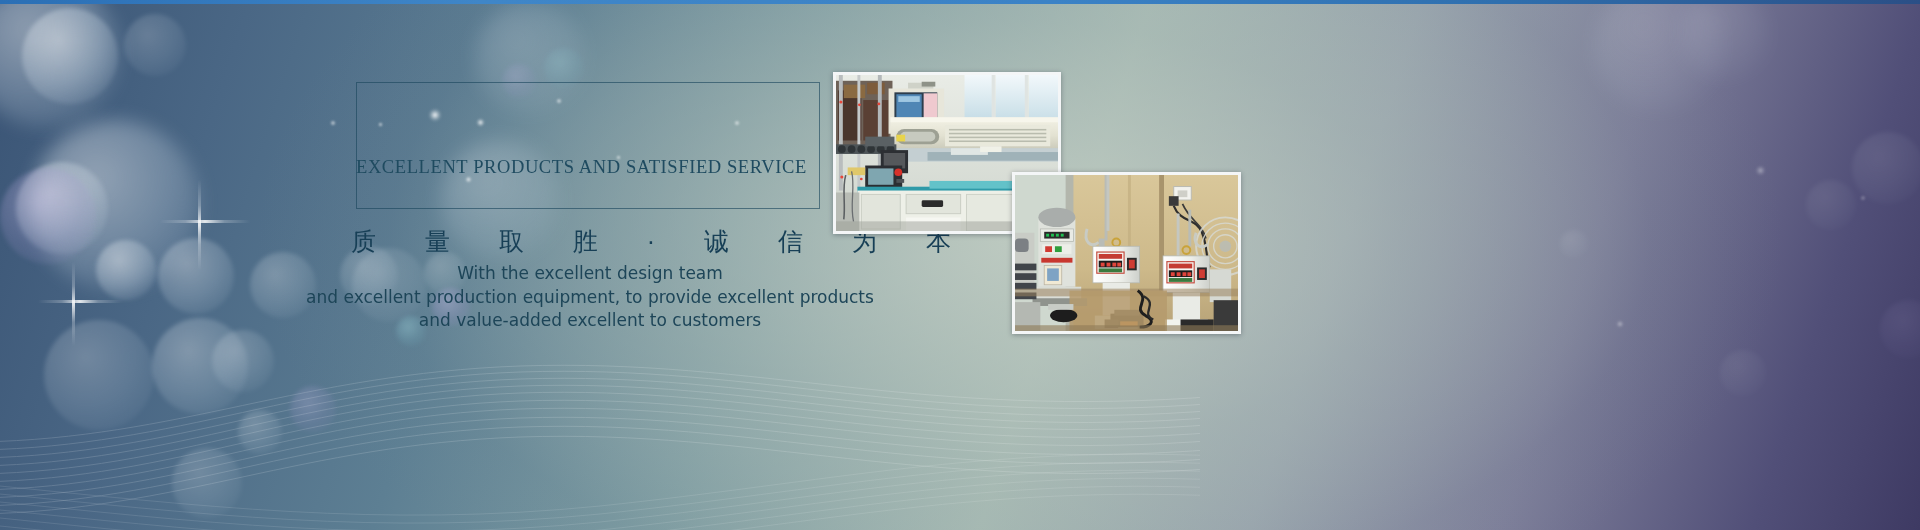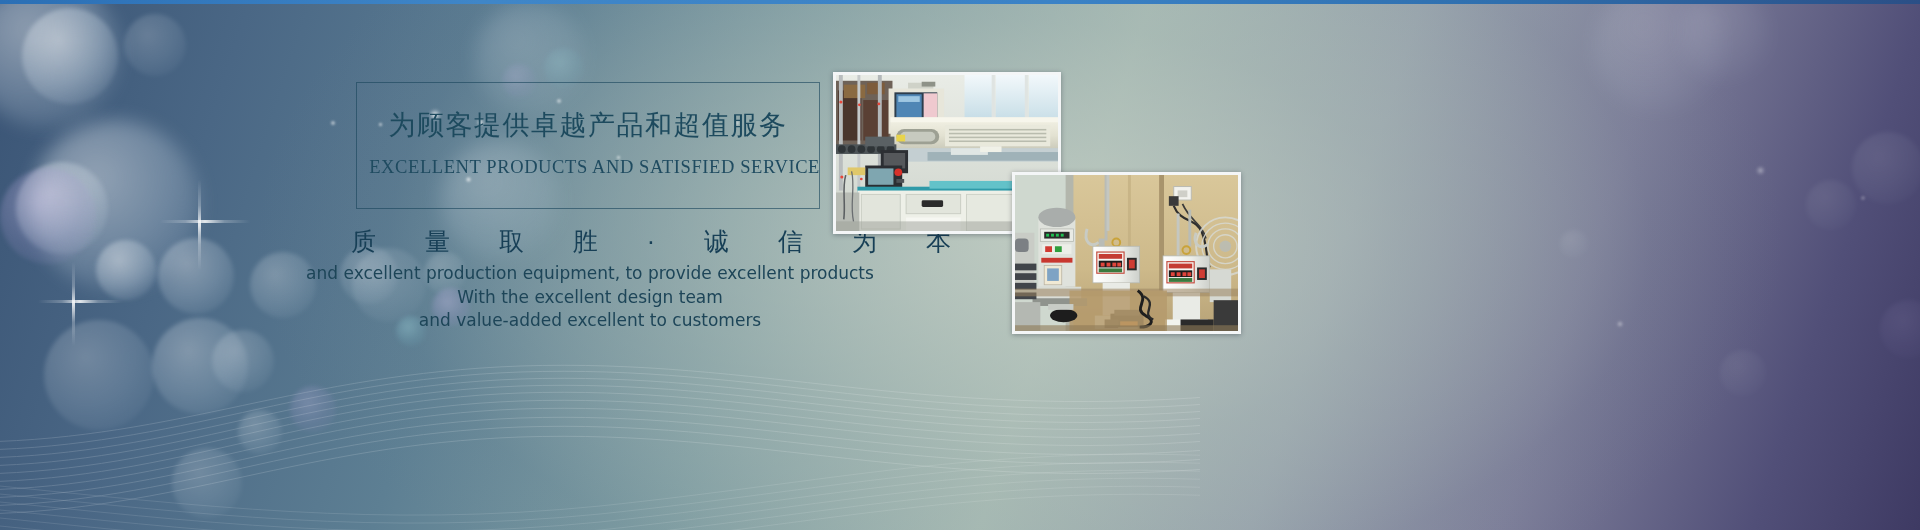--- a/index.html
+++ b/index.html
@@ -73,21 +73,21 @@
     text-align:center;
     font-size:27px; letter-spacing:1.5px;
     color:#1d4a5e;
     font-family:"DejaVu Sans","Liberation Sans",sans-serif;
     font-weight:400;
     z-index:12;
     white-space:nowrap;
   }
   .headline-en {
     position:absolute; left:356px; top:157px; width:464px;
-    text-align:right;
+    text-align:left;
     font-family:"Liberation Serif","DejaVu Serif",serif;
     font-size:18.5px; letter-spacing:0.6px;
     color:#1f4b60;
     z-index:12;
     white-space:nowrap;
   }
 
   .tagline-cn {
     position:absolute; left:330px; top:225px; width:520px;
     text-align:center;
@@ -200,29 +200,28 @@
       <path d="M-20,222 C 200,244 380,266 600,244 C 830,220 980,184 1220,194"></path>
       <path d="M-20,230 C 200,252 380,274 600,252 C 830,228 980,192 1220,202"></path>
       <path d="M-20,238 C 200,260 380,282 600,260 C 830,236 980,200 1220,210"></path>
       <path d="M-20,246 C 200,268 380,290 600,268 C 830,244 980,208 1220,218"></path>
       <path d="M-20,254 C 200,276 380,298 600,276 C 830,252 980,216 1220,226"></path>
     </g>
   </svg>
 
   <div class="info-box"></div>
 
-  <div class="headline-cn">为顾客提供卓越产品和超值服务</div>
 
   <div class="headline-en">EXCELLENT PRODUCTS AND SATISFIED SERVICE</div>
 
   <div class="tagline-cn">质 量 取 胜 · 诚 信 为 本</div>
 
   <div class="paragraph-en">
+    <span class="ln">With the excellent design team</span>
     <span class="ln">and excellent production equipment, to provide excellent products</span>
-    <span class="ln">With the excellent design team</span>
     <span class="ln">and value-added excellent to customers</span>
   </div>
 
   <div class="photo photo-1">
     <svg viewBox="0 0 228 162" preserveAspectRatio="none">
       <defs>
         <linearGradient id="wall1" x1="0" y1="0" x2="0" y2="1">
           <stop offset="0%" stop-color="#e9ece6"></stop>
             <stop offset="100%" stop-color="#cfd5cd"></stop>
         </linearGradient>

